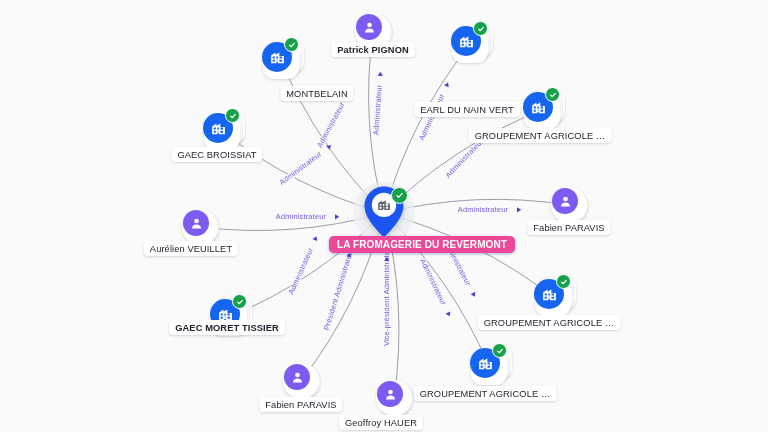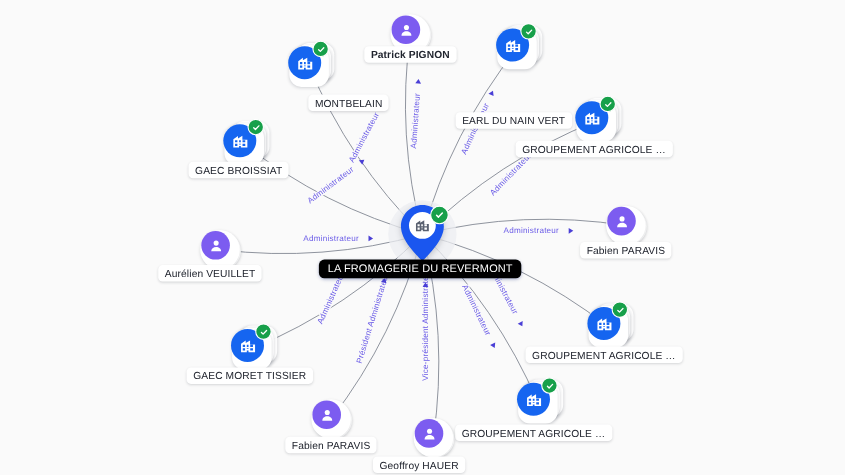--- a/index.html
+++ b/index.html
@@ -61,23 +61,23 @@
   .pin .check svg{width:9px;height:9px;filter:none;}
   .halo{position:absolute;left:50%;top:50%;transform:translate(-50%,-50%);
         width:62px;height:62px;border-radius:50%;background:#eceef2;opacity:.75;}
 
   
   .lbl{position:absolute;white-space:nowrap;
        font-size:9.3px;color:#20242e;background:#fff;
        padding:2.5px 6px;border-radius:4px;
        box-shadow:0 1px 2.5px rgba(20,25,40,.16);
        transform:translate(-50%,0);letter-spacing:.1px;}
-  .lbl.center{background:#000000;color:#fff;font-size:10px;
-              padding:3px 8px;border-radius:5px;font-weight:400;
-              box-shadow:0 1px 3px rgba(20,40,120,.35);}
+  .lbl.center{background:#ec4899;color:#fff;font-size:10px;
+              padding:3px 8px;border-radius:5px;font-weight:700;
+              box-shadow:0 1px 3px rgba(20,40,120,.35);margin-left:40px;}
 </style>
 </head>
 <body>
 
 <svg id="graph" viewBox="0 0 768 432" xmlns="http://www.w3.org/2000/svg">
   <g id="edge-layer">
       <path class="edge" d="M281,60 Q317.2,146.8 384,213"></path>
       <path class="edge" d="M373,31 Q360.3,123.1 384,213"></path>
       <path class="edge" d="M470,44 Q410.1,119.9 384,213"></path>
       <path class="edge" d="M542,110 Q452.7,145.7 384,213"></path>
@@ -276,21 +276,21 @@
             <path fill="#fff" d="M3 20V9.3l6-4.2v3.1l5.6-3.3V10H21v10h-8.4v-4.1h-2.2V20H3zm2.2-2.1h3V15h-3v2.9zm0-4.6h3v-2.8h-3v2.8zm5.2 4.6h2.2V15h-2.2v2.9zm0-4.6h2.2v-2.8h-2.2v2.8zm4.4 4.6h3.5V15h-3.5v2.9zm0-4.6h3.5v-2.8h-3.5v2.8z"></path>
           </svg>
         </span>
         <span class="check">
           <svg viewBox="0 0 24 24">
             <path fill="none" stroke="#fff" stroke-width="3.6" stroke-linecap="round" stroke-linejoin="round" d="M5 12.6l4.6 4.6L19 7.2"></path>
           </svg>
         </span>
       </div>
     </div>
-    <div class="lbl" style="left: 227px; top: 334px;">GAEC MORET TISSIER</div>
+    <div class="lbl" style="left: 227px; top: 320px; font-weight: bold;">GAEC MORET TISSIER</div>
     <div class="node" style="left: 489px; top: 366px;">
       <div class="node-hit">
         <div class="co-stack">
           <i></i>
           <i></i>
           <i></i>
         </div>
         <span class="co-badge">
           <svg viewBox="0 0 24 24">
             <path fill="#fff" d="M3 20V9.3l6-4.2v3.1l5.6-3.3V10H21v10h-8.4v-4.1h-2.2V20H3zm2.2-2.1h3V15h-3v2.9zm0-4.6h3v-2.8h-3v2.8zm5.2 4.6h2.2V15h-2.2v2.9zm0-4.6h2.2v-2.8h-2.2v2.8zm4.4 4.6h3.5V15h-3.5v2.9zm0-4.6h3.5v-2.8h-3.5v2.8z"></path>

